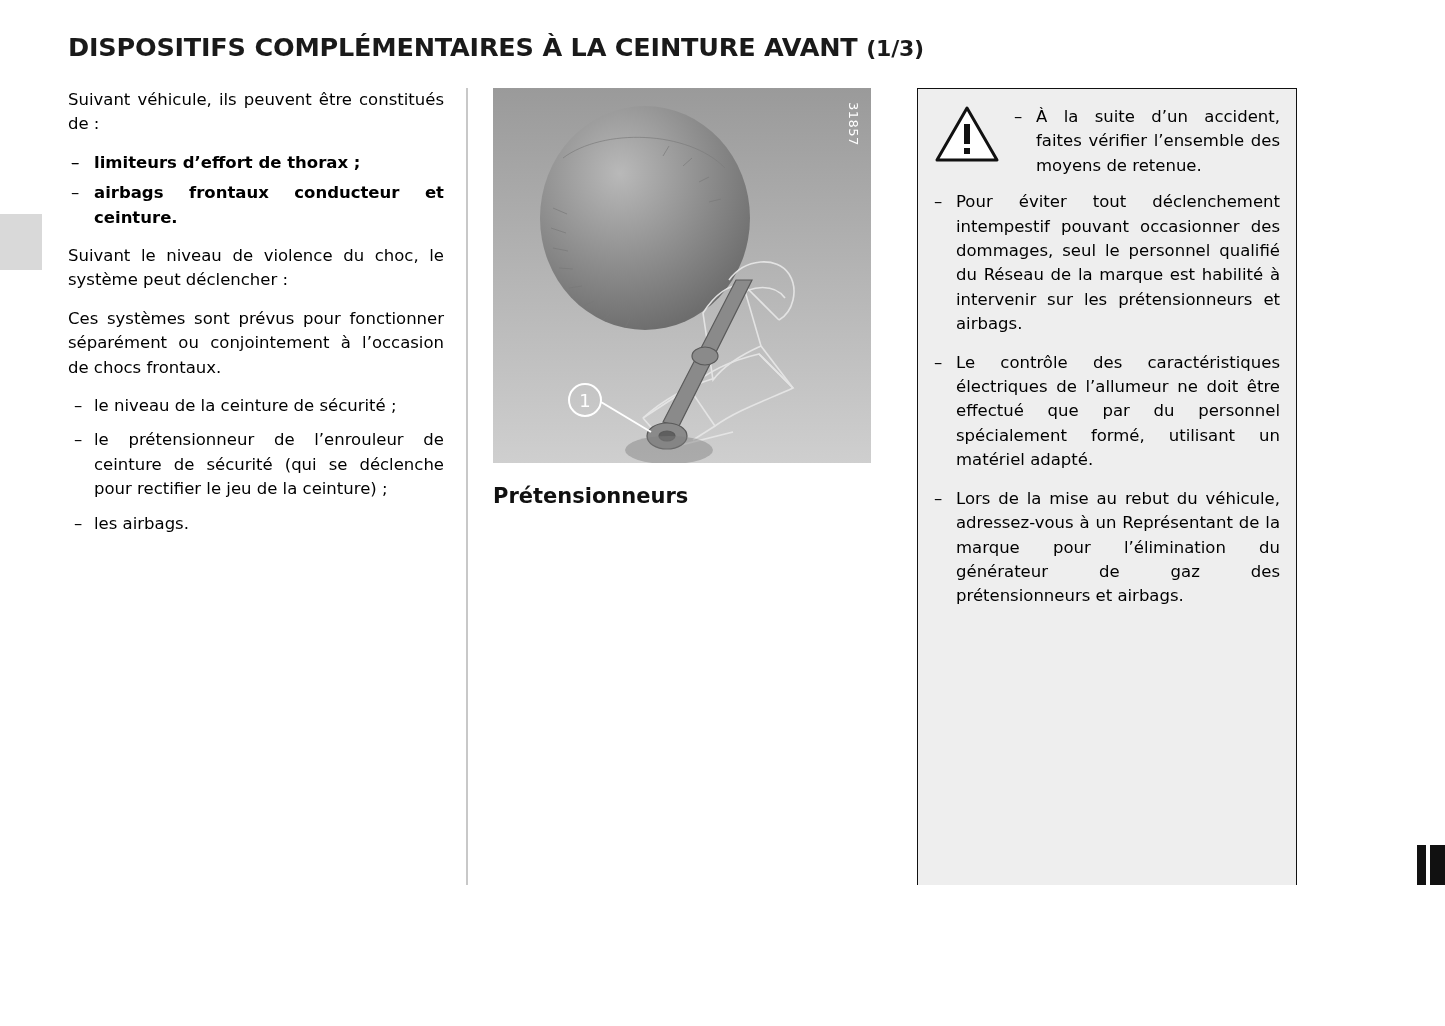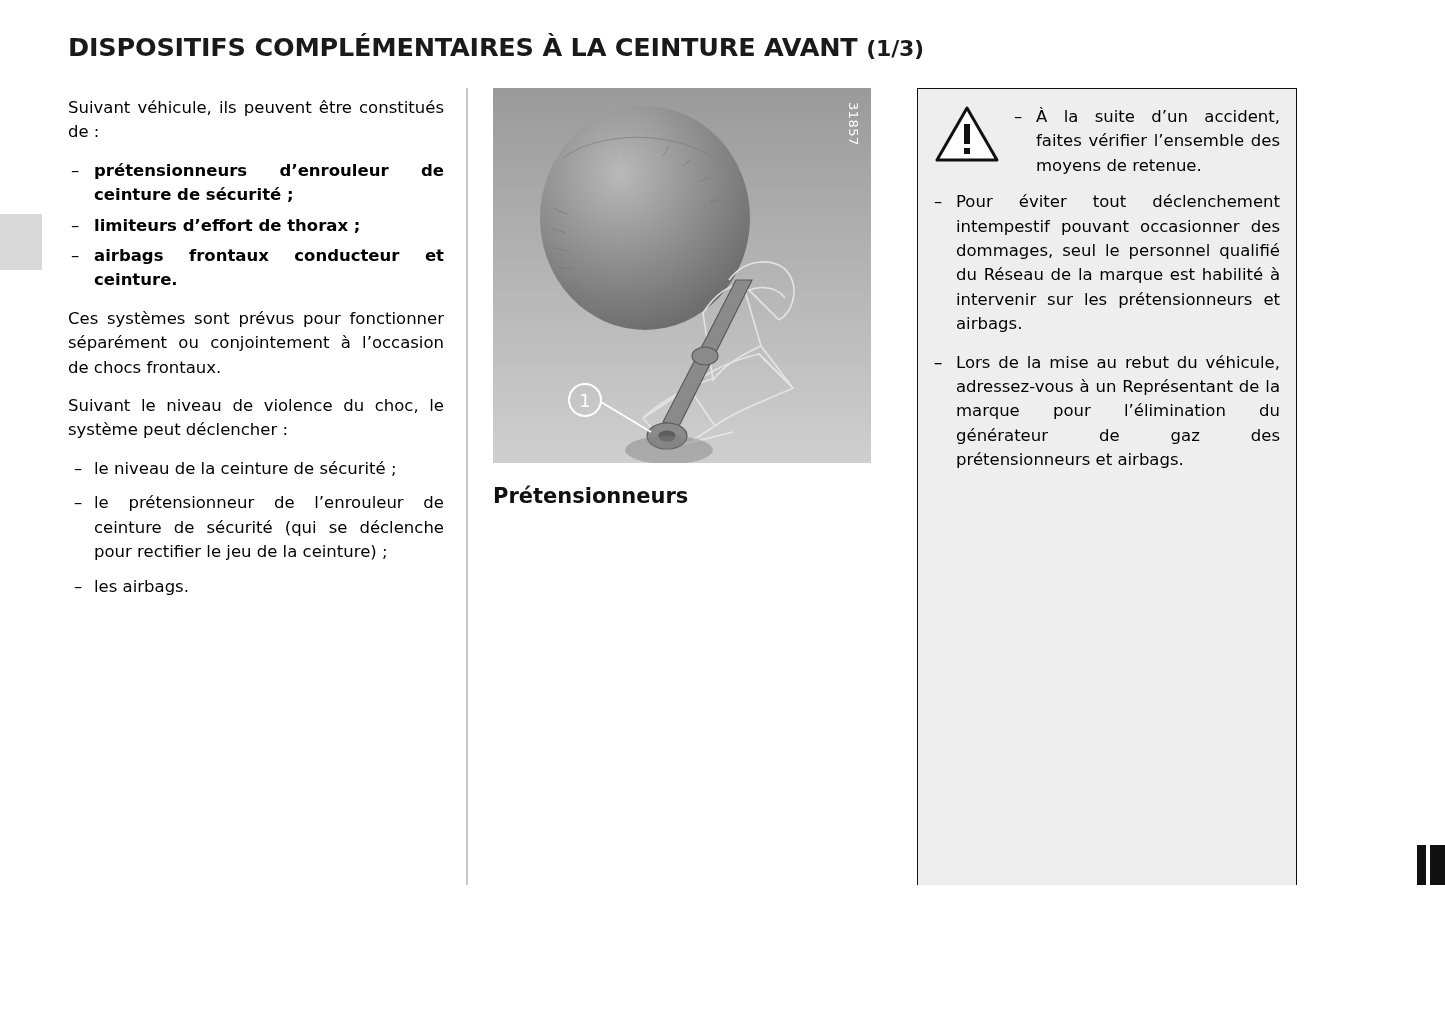--- a/index.html
+++ b/index.html
@@ -51,21 +51,21 @@
   .col1 {
     position: absolute;
     left: 68px;
     top: 88px;
     width: 376px;
     font-size: 16.5px;
     line-height: 1.48;
     text-align: justify;
   }
   .col1 p, .col2 p, .col3 p {
-    margin: 8px 0 14px 0;
+    margin: 0 0 14px 0;
   }
   .bullet-list {
     margin: 0 0 14px 0;
     padding: 0;
     list-style: none;
   }
   .bullet-list li {
     position: relative;
     padding-left: 26px;
     margin-bottom: 6px;
@@ -225,34 +225,33 @@
   </div>
 
   <div class="col-rule"></div>
 
   <div class="col1">
     <p>Suivant véhicule, ils peuvent être constitués de :</p>
 
     <ul class="bullet-list bold-items">
       <li>
         <span class="dash">–</span>
-        <span>prétensionneurs d’enrouleur de ceinture de sécurité ;</span>
       </li>
       <li>
         <span class="dash">–</span>
         <span>limiteurs d’effort de thorax ;</span>
       </li>
       <li>
         <span class="dash">–</span>
         <span>airbags frontaux conducteur et ceinture.</span>
       </li>
     </ul>
 
+    <p>Suivant le niveau de violence du choc, le système peut déclencher :</p>
     <p>Ces systèmes sont prévus pour fonctionner séparément ou conjointement à l’occasion de chocs frontaux.</p>
-    <p>Suivant le niveau de violence du choc, le système peut déclencher :</p>
 
     <ul class="indent-list">
       <li>
         <span class="dash">–</span>
         <span>le niveau de la ceinture de sécurité ;</span>
       </li>
       <li>
         <span class="dash">–</span>
         <span>le prétensionneur de l’enrouleur de ceinture de sécurité (qui se déclenche pour rectifier le jeu de la ceinture) ;</span>
       </li>
@@ -348,20 +347,21 @@
       </div>
     </div>
 
 
     <p class="para-dash">
       <span class="dash">–</span>
       <span>Pour éviter tout déclenchement intempestif pouvant occasionner des dommages, seul le personnel qualifié du Réseau de la marque est habilité à intervenir sur les prétensionneurs et airbags.</span>
     </p>
     <p class="para-dash">
       <span class="dash">–</span>
+      <span>Le contrôle des caractéristiques électriques de l’allumeur ne doit être effectué que par du personnel spécialement formé, utilisant un matériel adapté.</span>
     </p>
     <p class="para-dash">
       <span class="dash">–</span>
       <span>Lors de la mise au rebut du véhicule, adressez-vous à un Représentant de la marque pour l’élimination du générateur de gaz des prétensionneurs et airbags.</span>
     </p>
   </div>
 
   <div class="pagenum">1.22</div>
 
   <div class="corner-mark">

